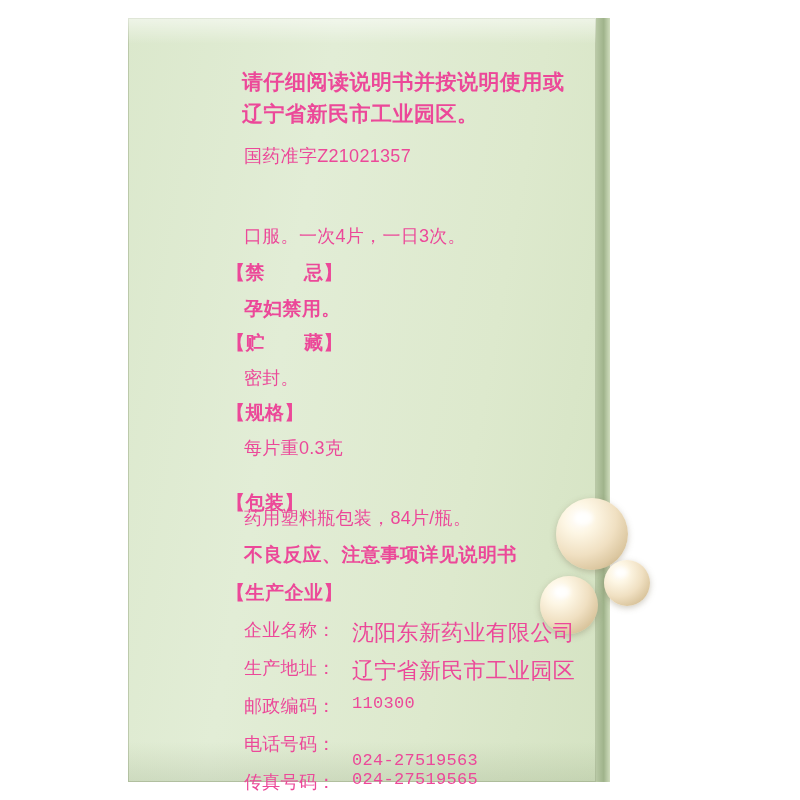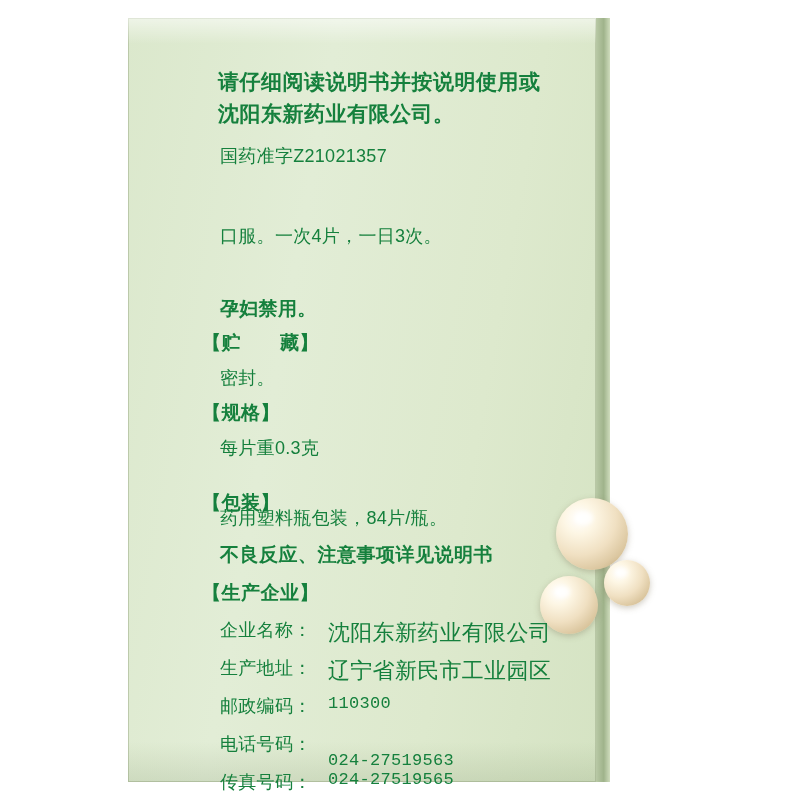--- a/index.html
+++ b/index.html
@@ -72,25 +72,25 @@
     width: 26%;
     height: 20%;
     border-radius: 50%;
     background: rgba(255,255,255,0.85);
     filter: blur(2px);
   }
 
   
   #content {
     position: absolute;
-    left: 120px;
+    left: 144px;
     top: 18px;
     width: 468px;
     height: 632px;
-    color: #15803d;
+    color: #ec4899;
   }
 
   .head-line {
     position: absolute;
     left: 98px;
     font-weight: bold;
     font-size: 21px;
     letter-spacing: 0.5px;
     white-space: nowrap;
   }
@@ -165,26 +165,27 @@
   <div id="box-top-shade"></div>
   <div id="box-bottom-shade"></div>
 
   <div class="pearl" style="left:556px; top:498px; width:72px; height:72px;"></div>
   <div class="pearl" style="left:540px; top:576px; width:58px; height:58px;"></div>
   <div class="pearl" style="left:604px; top:560px; width:46px; height:46px;"></div>
 
   <div id="content">
 
     <div class="head-line" id="head1">请仔细阅读说明书并按说明使用或</div>
-    <div class="head-line" id="head2">沈阳东新药业有限公司。</div>
+    <div class="head-line" id="head2">辽宁省新民市工业园区。</div>
 
     <div class="approval">国药准字Z21021357</div>
 
     <div class="sec-body" style="top:206px;">口服。一次4片，一日3次。</div>
 
+    <div class="sec-title" style="top:242px;">【禁　　忌】</div>
     <div class="sec-body bold" style="top:278px;">孕妇禁用。</div>
 
     <div class="sec-title" style="top:312px;">【贮　　藏】</div>
     <div class="sec-body" style="top:348px;">密封。</div>
 
     <div class="sec-title" style="top:382px;">【规格】</div>
     <div class="sec-body" style="top:418px;">每片重0.3克</div>
 
     <div class="sec-title" style="top:452px;margin-top:20px;">【包装】</div>
     <div class="sec-body" style="top:488px;">药用塑料瓶包装，84片/瓶。</div>

